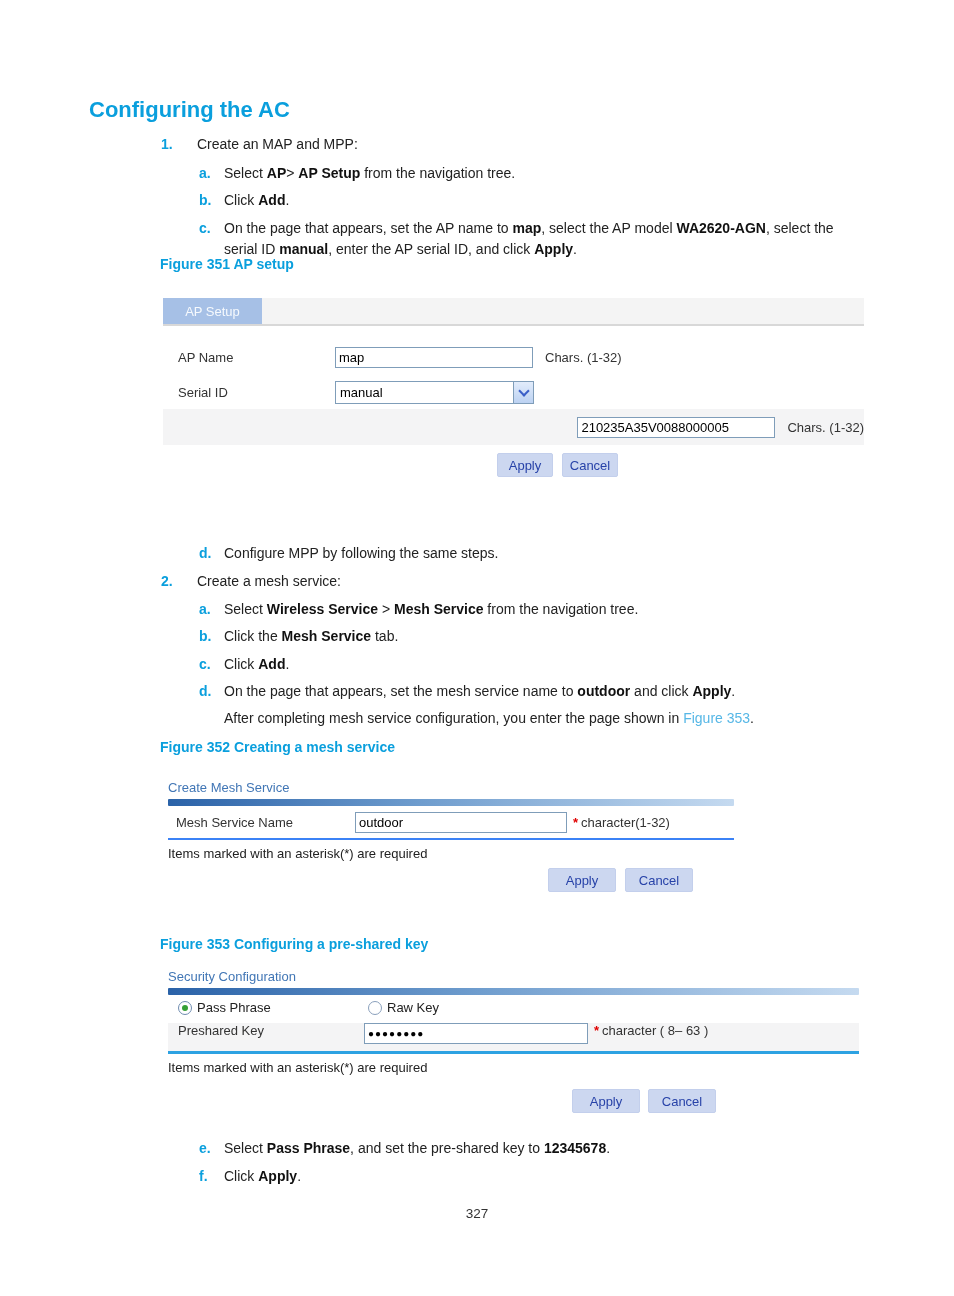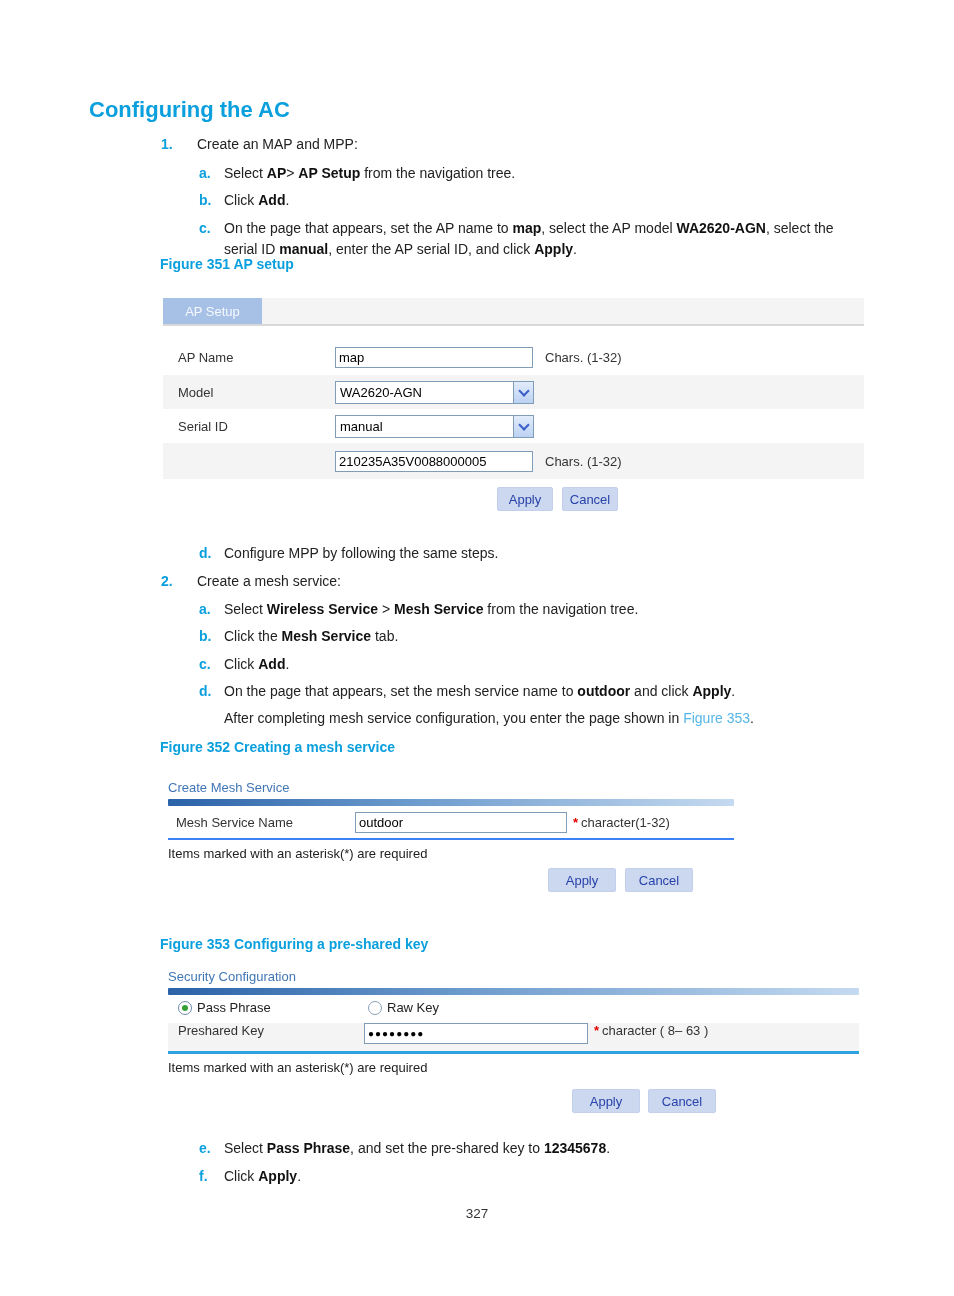--- a/index.html
+++ b/index.html
@@ -43,21 +43,21 @@
   .f351 .tabbar{height:26px;background:#f4f4f4;border-bottom:2px solid #d8d8d8;}
   .f351 .tab{
     width:99px;height:26px;background:#a6c0e6;color:#f6f9fd;
     display:flex;align-items:center;justify-content:center;font-size:13px;cursor:pointer;
   }
   .f351 .row{display:flex;align-items:center;}
   .f351 .row .lbl{width:157px;padding-left:15px;flex:0 0 auto;}
   .f351 .r1{margin-top:14px;height:35px;}
   .f351 .r2{height:34px;background:#f4f4f5;}
   .f351 .r3{height:34px;}
-  .f351 .r4{height:36px;background:#f4f4f5;}
+  .f351 .r4{height:36px;background:#f4f4f5;justify-content:flex-end;}
   .f351 .ui-input{width:190px;}
   .f351 .hint{margin-left:12px;}
   .f351 .btnrow{margin-top:8px;padding-left:334px;display:flex;gap:9px;}
   .f351 .ui-btn{width:56px;}
   
   .ui-select{
     width:197px;height:21px;border:1px solid #7f9db9;background:#fff;
     display:flex;align-items:center;box-sizing:content-box;cursor:pointer;
   }
   .ui-select .val{flex:1 1 auto;padding-left:4px;color:#000;}
@@ -123,29 +123,20 @@
 
 <div class="uiblock f351">
   <div class="tabbar">
     <div class="tab">AP Setup</div>
   </div>
   <div class="row r1">
     <span class="lbl">AP Name</span>
     <input class="ui-input" value="map" style="">
     <span class="hint">Chars. (1-32)</span>
   </div>
-  <div class="row r2">
-    <span class="lbl">Model</span>
-    <span class="ui-select">
-      <span class="val">WA2620-AGN</span>
-      <span class="dd">
-          <span class="chev"></span>
-        </span>
-    </span>
-  </div>
   <div class="row r3">
     <span class="lbl">Serial ID</span>
     <span class="ui-select">
       <span class="val">manual</span>
       <span class="dd">
           <span class="chev"></span>
         </span>
     </span>
   </div>
   <div class="row r4">

